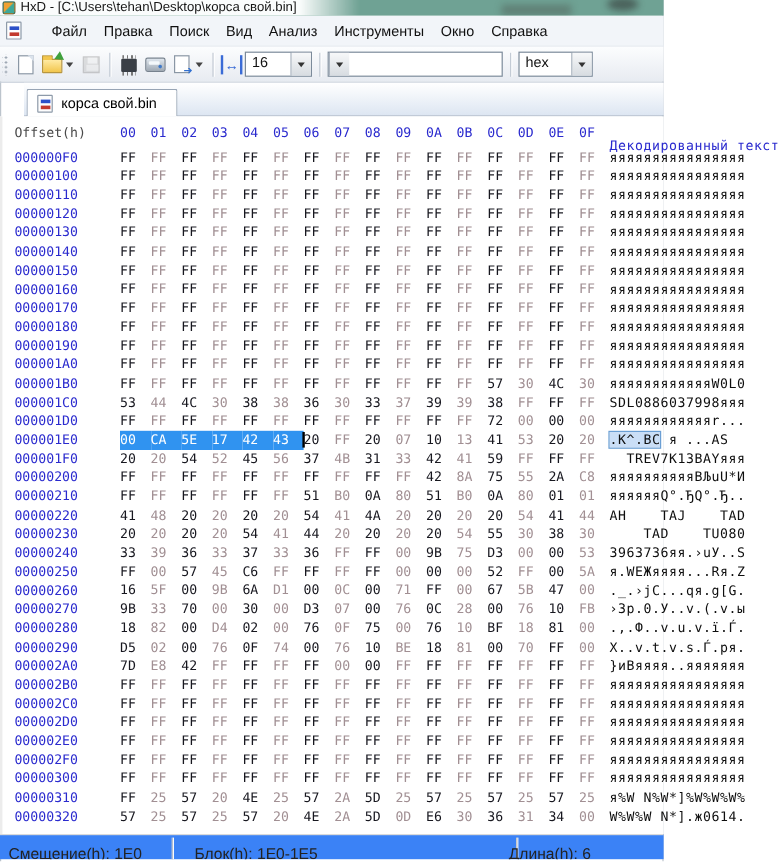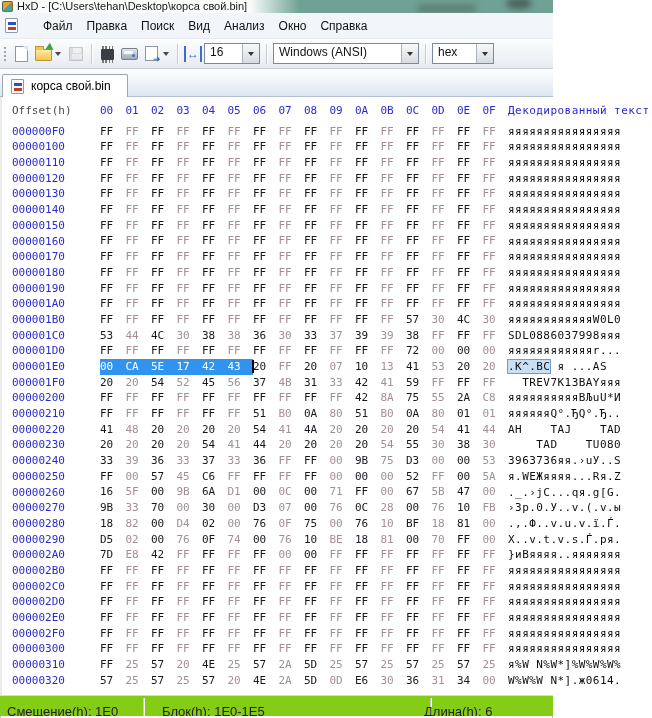--- a/index.html
+++ b/index.html
@@ -70,21 +70,21 @@
   .combo { height:21px; border:1px solid #7b8a9a; background:#fff; display:flex; align-items:stretch;
     font-size:12px; flex:none; }
   .combo .val { padding:1px 5px 0; flex:1; white-space:nowrap; overflow:hidden; color:#111; }
   .combo .cbtn { width:17px; background:linear-gradient(#f7f8f9,#d7dce1); border-left:1px solid #aab4bf;
     display:flex; align-items:center; justify-content:center; }
   .combo .cbtn i { width:0; height:0; border-left:3.5px solid transparent; border-right:3.5px solid transparent;
     border-top:4.5px solid #333; }
 
   
   .tabstrip { height:28px; background:linear-gradient(#ffffff,#dde6f2); border-bottom:1px solid #b3bfce;
-    display:flex; align-items:flex-end; padding-left:2px; }
+    display:flex; align-items:flex-end; padding-left:2px;margin-left:20px; }
   .tab { height:23px; background:#fff; border:1px solid #98a5b5; border-bottom:none;
     border-radius:2px 2px 0 0; display:flex; align-items:center; padding:0 16px 0 8px;
     margin-bottom:-1px; font-size:12px; color:#000; }
   .tab .doc-icon { margin-right:7px; }
 
   
   .editor { height:598px; background:#fff; padding-top:6px; position:relative;
     font-family:"DejaVu Sans Mono", monospace; font-size:11px;
     box-shadow: inset 2px 0 0 #ececec; }
   .hv-row { display:flex; height:15.69px; line-height:15.7px; white-space:pre; }
@@ -92,25 +92,25 @@
   .hv-off { width:100px; padding-left:12px; color:#2a2ace; flex:none; }
   .hv-head .hv-off { color:#4a4a4a; }
   .hv-hex { width:408px; display:flex; position:relative; flex:none;align-items:flex-end; }
   .hv-b { width:25.5px; flex:none; }
   .hv-b.dk { color:#17171f; }
   .hv-b.lt { color:#a18f93; }
   .hv-b.hd { color:#2a2ace; }
   .hv-b.sel { background:#3093f0; color:#fff; }
   .hv-caret { position:absolute; left:152px; top:1px; width:2px; height:13px; background:#000; }
   .hv-dec { white-space:pre; letter-spacing:0.45px; color:#0e0e0e; }
-  .hv-dec.hd { color:#2a2ace; }
+  .hv-dec.hd { color:#2a2ace;margin-top:11px; }
   .hv-dec .tsel { background:#cadef6; outline:1px solid #6b9fd4; }
 
   
-  .statusbar { height:21px; background:#84cc16; border-top:1px solid #dadada;
+  .statusbar { height:21px; background:#3b82f6; border-top:1px solid #dadada;
     position:relative; overflow:hidden; font-size:13px; color:#222; }
   .ss { position:absolute; top:8px; white-space:nowrap; }
   .s1 { left:7px; } .s2 { left:162px; } .s3 { left:424px; }
   .ssep { position:absolute; top:2px; width:1px; height:22px; background:#c9c9c9; box-shadow:1px 0 0 #fbfbfb; }
   .p1 { left:143px; } .p2 { left:430px; } .p3 { left:611px; }
 </style>
 </head>
 <body>
 
 <div class="window">
@@ -126,20 +126,21 @@
   </div>
 
   <div class="menubar">
     <div class="doc-icon"></div>
     <span style="display:flex;">
         <span class="menu-item">Файл</span>
         <span class="menu-item">Правка</span>
         <span class="menu-item">Поиск</span>
         <span class="menu-item">Вид</span>
         <span class="menu-item">Анализ</span>
+        <span class="menu-item">Инструменты</span>
         <span class="menu-item">Окно</span>
         <span class="menu-item">Справка</span>
       </span>
   </div>
 
   <div class="toolbar">
     <div class="grip"></div>
     <div class="tbtn">
         <span class="i-page"></span>
       </div>
@@ -168,21 +169,20 @@
       <span class="i-width">↔</span>
     </div>
     <div class="combo" style="width:56px;">
       <span class="val">16</span>
       <span class="cbtn">
           <i></i>
         </span>
     </div>
     <div class="tsep" style="margin:0 6px;"></div>
     <div class="combo" style="width:146px;">
-      <span class="val">Windows (ANSI)</span>
       <span class="cbtn">
           <i></i>
         </span>
     </div>
     <div class="tsep" style="margin:0 6px;"></div>
     <div class="combo" style="width:62px;">
       <span class="val">hex</span>
       <span class="cbtn">
           <i></i>
         </span>

